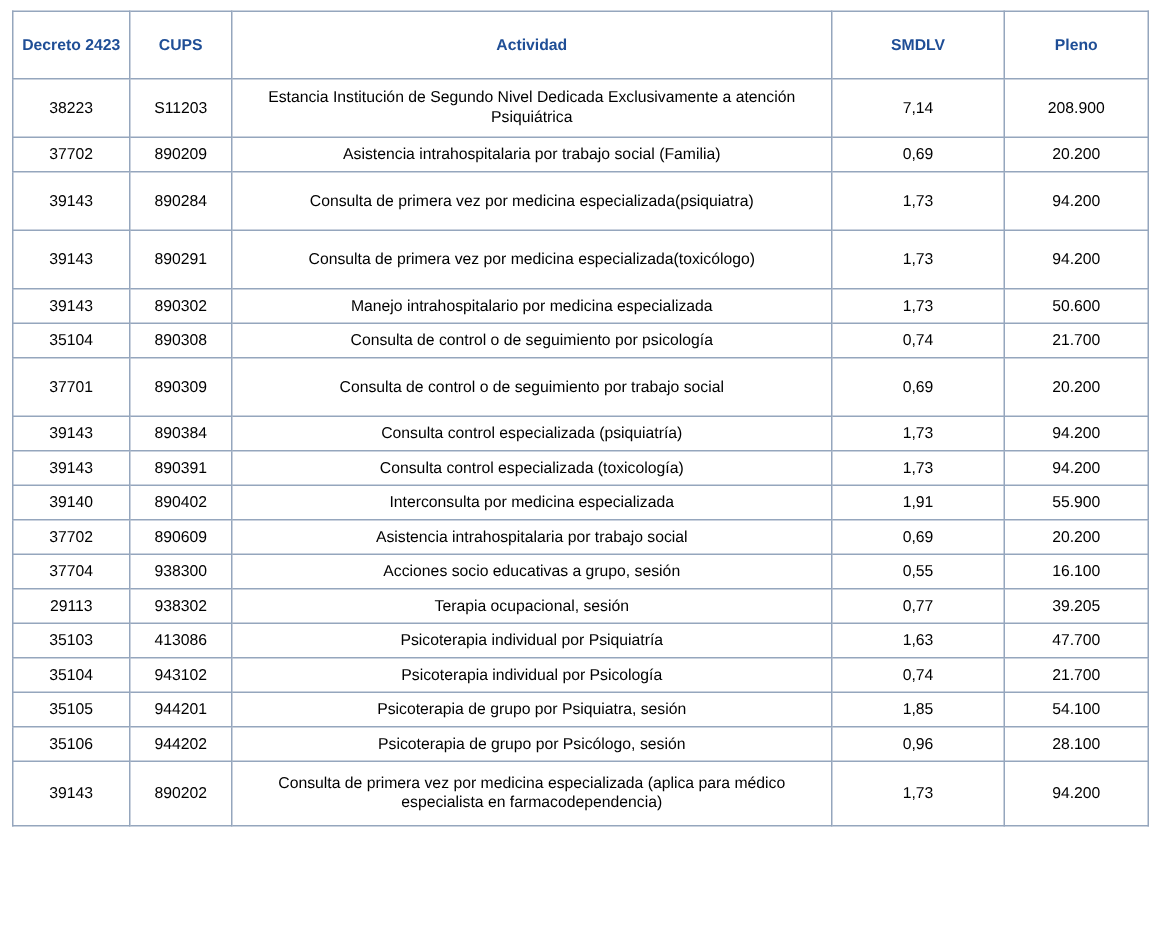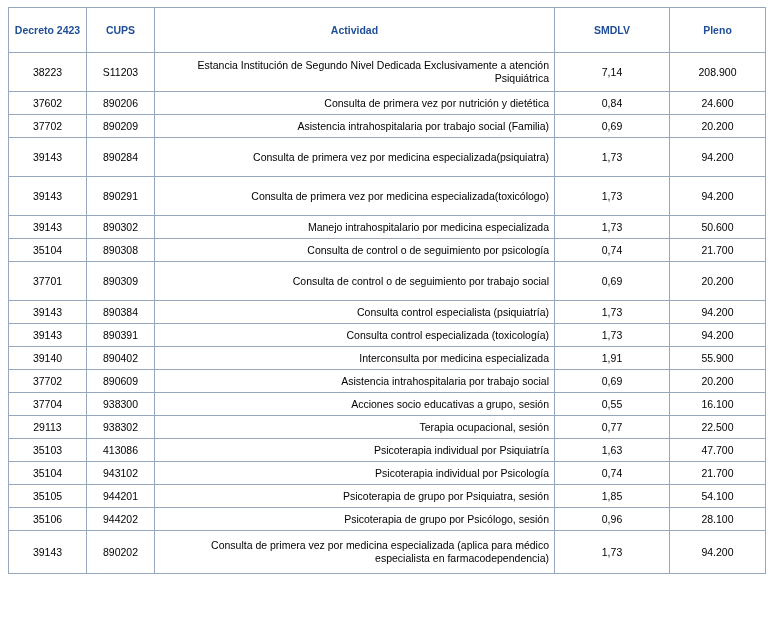--- a/index.html
+++ b/index.html
@@ -49,21 +49,21 @@
   col.c-smdlv   { width: 115px; }
   col.c-pleno   { width: 96px; }
 
   td.col-decreto,
   td.col-cups,
   td.col-smdlv,
   td.col-pleno {
     text-align: center;
   }
   td.col-act {
-    text-align: right;
+    text-align: center;
     padding-left: 6px;
   }
   tbody tr td {
     height: 18px;
   }
   tbody tr.tall td {
     height: 34px;
   }
   tbody tr.xtall td {
     height: 38px;
@@ -92,27 +92,20 @@
     </thead>
     <tbody id="table-body">
         <tr class="tall">
           <td class="col-decreto">38223</td>
           <td class="col-cups">S11203</td>
           <td class="col-act">Estancia Institución de Segundo Nivel Dedicada Exclusivamente a atención Psiquiátrica</td>
           <td class="col-smdlv">7,14</td>
           <td class="col-pleno">208.900</td>
         </tr>
         <tr>
-          <td class="col-decreto">37602</td>
-          <td class="col-cups">890206</td>
-          <td class="col-act">Consulta de primera vez por nutrición y dietética</td>
-          <td class="col-smdlv">0,84</td>
-          <td class="col-pleno">24.600</td>
-        </tr>
-        <tr>
           <td class="col-decreto">37702</td>
           <td class="col-cups">890209</td>
           <td class="col-act">Asistencia intrahospitalaria por trabajo social (Familia)</td>
           <td class="col-smdlv">0,69</td>
           <td class="col-pleno">20.200</td>
         </tr>
         <tr class="tall">
           <td class="col-decreto">39143</td>
           <td class="col-cups">890284</td>
           <td class="col-act">Consulta de primera vez por medicina especializada(psiquiatra)</td>
@@ -143,21 +136,21 @@
         <tr class="tall">
           <td class="col-decreto">37701</td>
           <td class="col-cups">890309</td>
           <td class="col-act">Consulta de control o de seguimiento por trabajo social</td>
           <td class="col-smdlv">0,69</td>
           <td class="col-pleno">20.200</td>
         </tr>
         <tr>
           <td class="col-decreto">39143</td>
           <td class="col-cups">890384</td>
-          <td class="col-act">Consulta control especialista (psiquiatría)</td>
+          <td class="col-act">Consulta control especializada (psiquiatría)</td>
           <td class="col-smdlv">1,73</td>
           <td class="col-pleno">94.200</td>
         </tr>
         <tr>
           <td class="col-decreto">39143</td>
           <td class="col-cups">890391</td>
           <td class="col-act">Consulta control especializada (toxicología)</td>
           <td class="col-smdlv">1,73</td>
           <td class="col-pleno">94.200</td>
         </tr>
@@ -180,21 +173,21 @@
           <td class="col-cups">938300</td>
           <td class="col-act">Acciones socio educativas a grupo, sesión</td>
           <td class="col-smdlv">0,55</td>
           <td class="col-pleno">16.100</td>
         </tr>
         <tr>
           <td class="col-decreto">29113</td>
           <td class="col-cups">938302</td>
           <td class="col-act">Terapia ocupacional, sesión</td>
           <td class="col-smdlv">0,77</td>
-          <td class="col-pleno">22.500</td>
+          <td class="col-pleno">39.205</td>
         </tr>
         <tr>
           <td class="col-decreto">35103</td>
           <td class="col-cups">413086</td>
           <td class="col-act">Psicoterapia individual por Psiquiatría</td>
           <td class="col-smdlv">1,63</td>
           <td class="col-pleno">47.700</td>
         </tr>
         <tr>
           <td class="col-decreto">35104</td>

